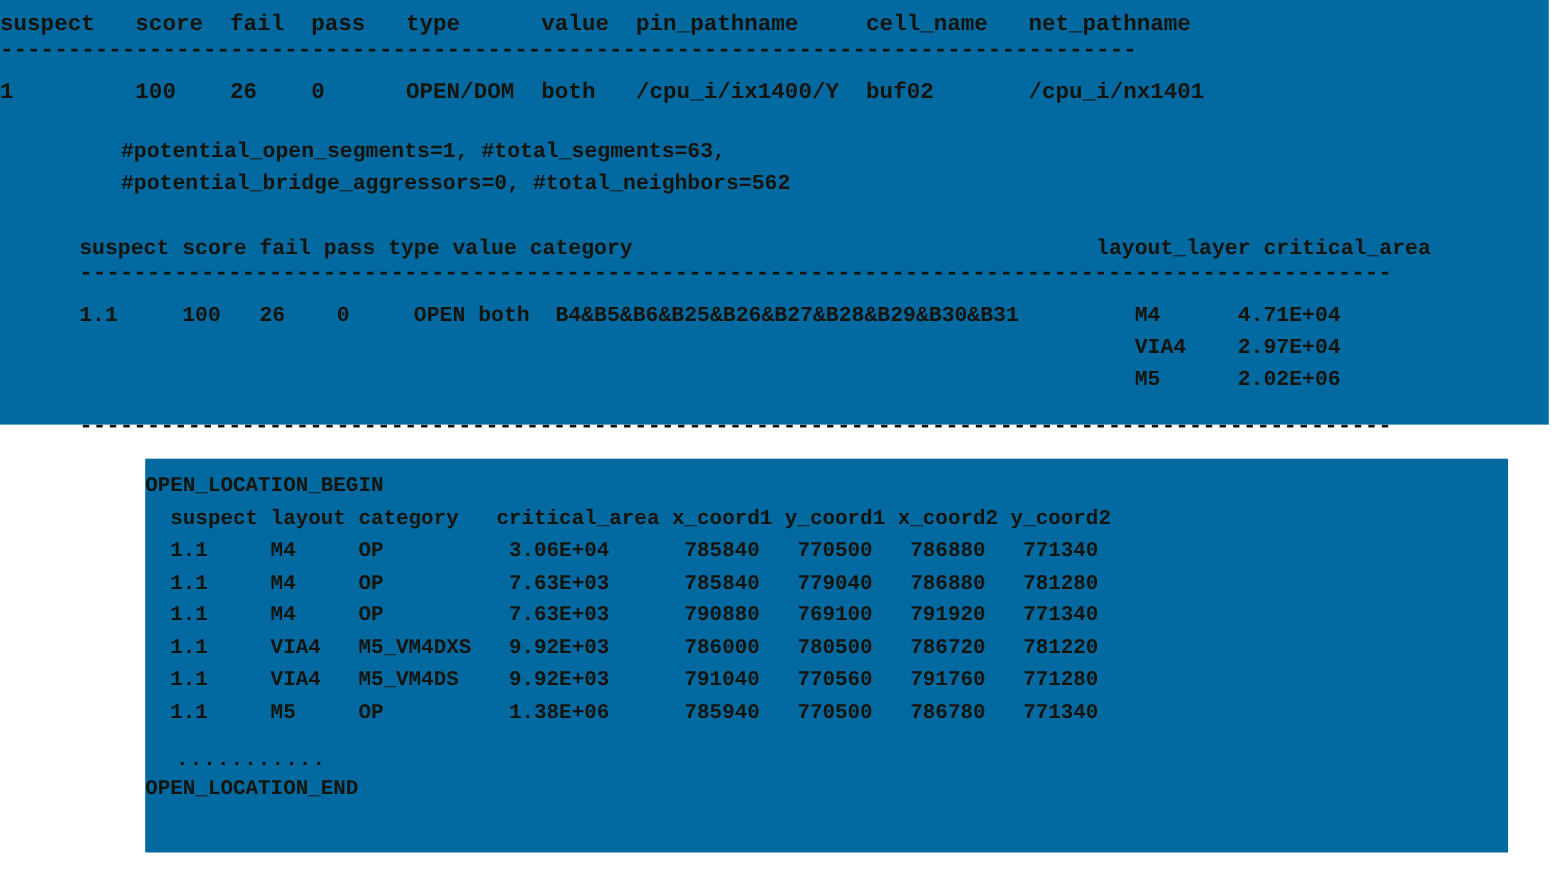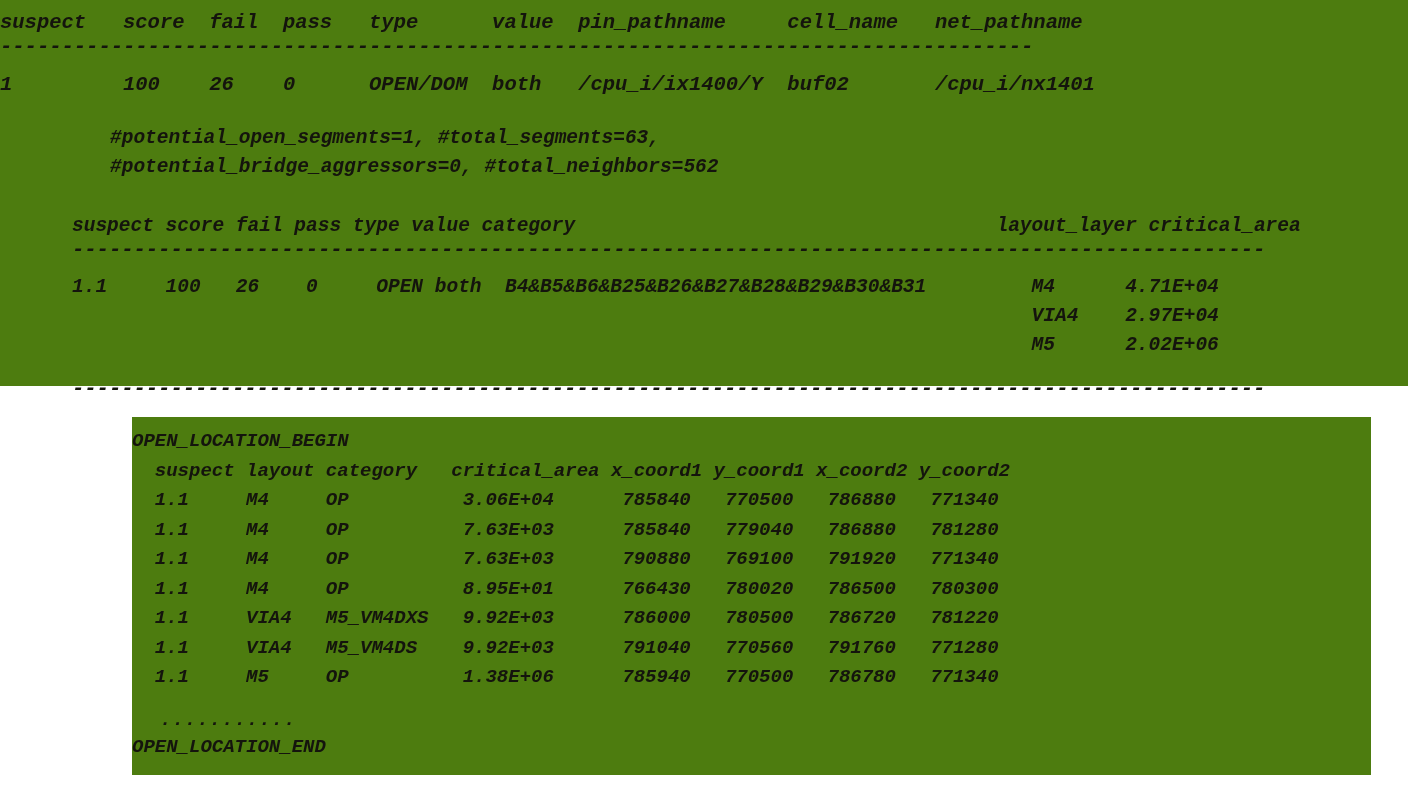--- a/index.html
+++ b/index.html
@@ -10,24 +10,23 @@
   body {
     width: 1420px;
     height: 794px;
     position: relative;
     overflow: hidden;
     font-family: "Liberation Mono", "DejaVu Sans Mono", monospace;
   }
 
   .panel {
     position: absolute;
-    background: #4d7c0f;
+    background: #0369a1;
     color: #1a1a14;
     box-sizing: border-box;
-    font-style: italic;
   }
   .panel::after {
     
     content: "";
     position: absolute;
     left: 6px;
     top: 6px;
     right: -6px;
     bottom: -6px;
     background: #b8b8b8;
@@ -131,21 +130,20 @@
 
 <div class="panel" id="panel-bottom">
 
   <pre class="block lb">OPEN_LOCATION_BEGIN</pre>
 
   <pre class="block lb">  suspect layout category   critical_area x_coord1 y_coord1 x_coord2 y_coord2</pre>
 
   <pre class="block lb">  1.1     M4     OP          3.06E+04      785840   770500   786880   771340</pre>
   <pre class="block lb">  1.1     M4     OP          7.63E+03      785840   779040   786880   781280</pre>
   <pre class="block lb">  1.1     M4     OP          7.63E+03      790880   769100   791920   771340</pre>
-  <pre class="block lb">  1.1     M4     OP          8.95E+01      766430   780020   786500   780300</pre>
   <pre class="block lb">  1.1     VIA4   M5_VM4DXS   9.92E+03      786000   780500   786720   781220</pre>
   <pre class="block lb">  1.1     VIA4   M5_VM4DS    9.92E+03      791040   770560   791760   771280</pre>
   <pre class="block lb">  1.1     M5     OP          1.38E+06      785940   770500   786780   771340</pre>
 
   <div class="spacer-14"></div>
 
   <pre class="block dots" style="padding-left:28px">...........</pre>
 
   <pre class="block lb">OPEN_LOCATION_END</pre>
 

